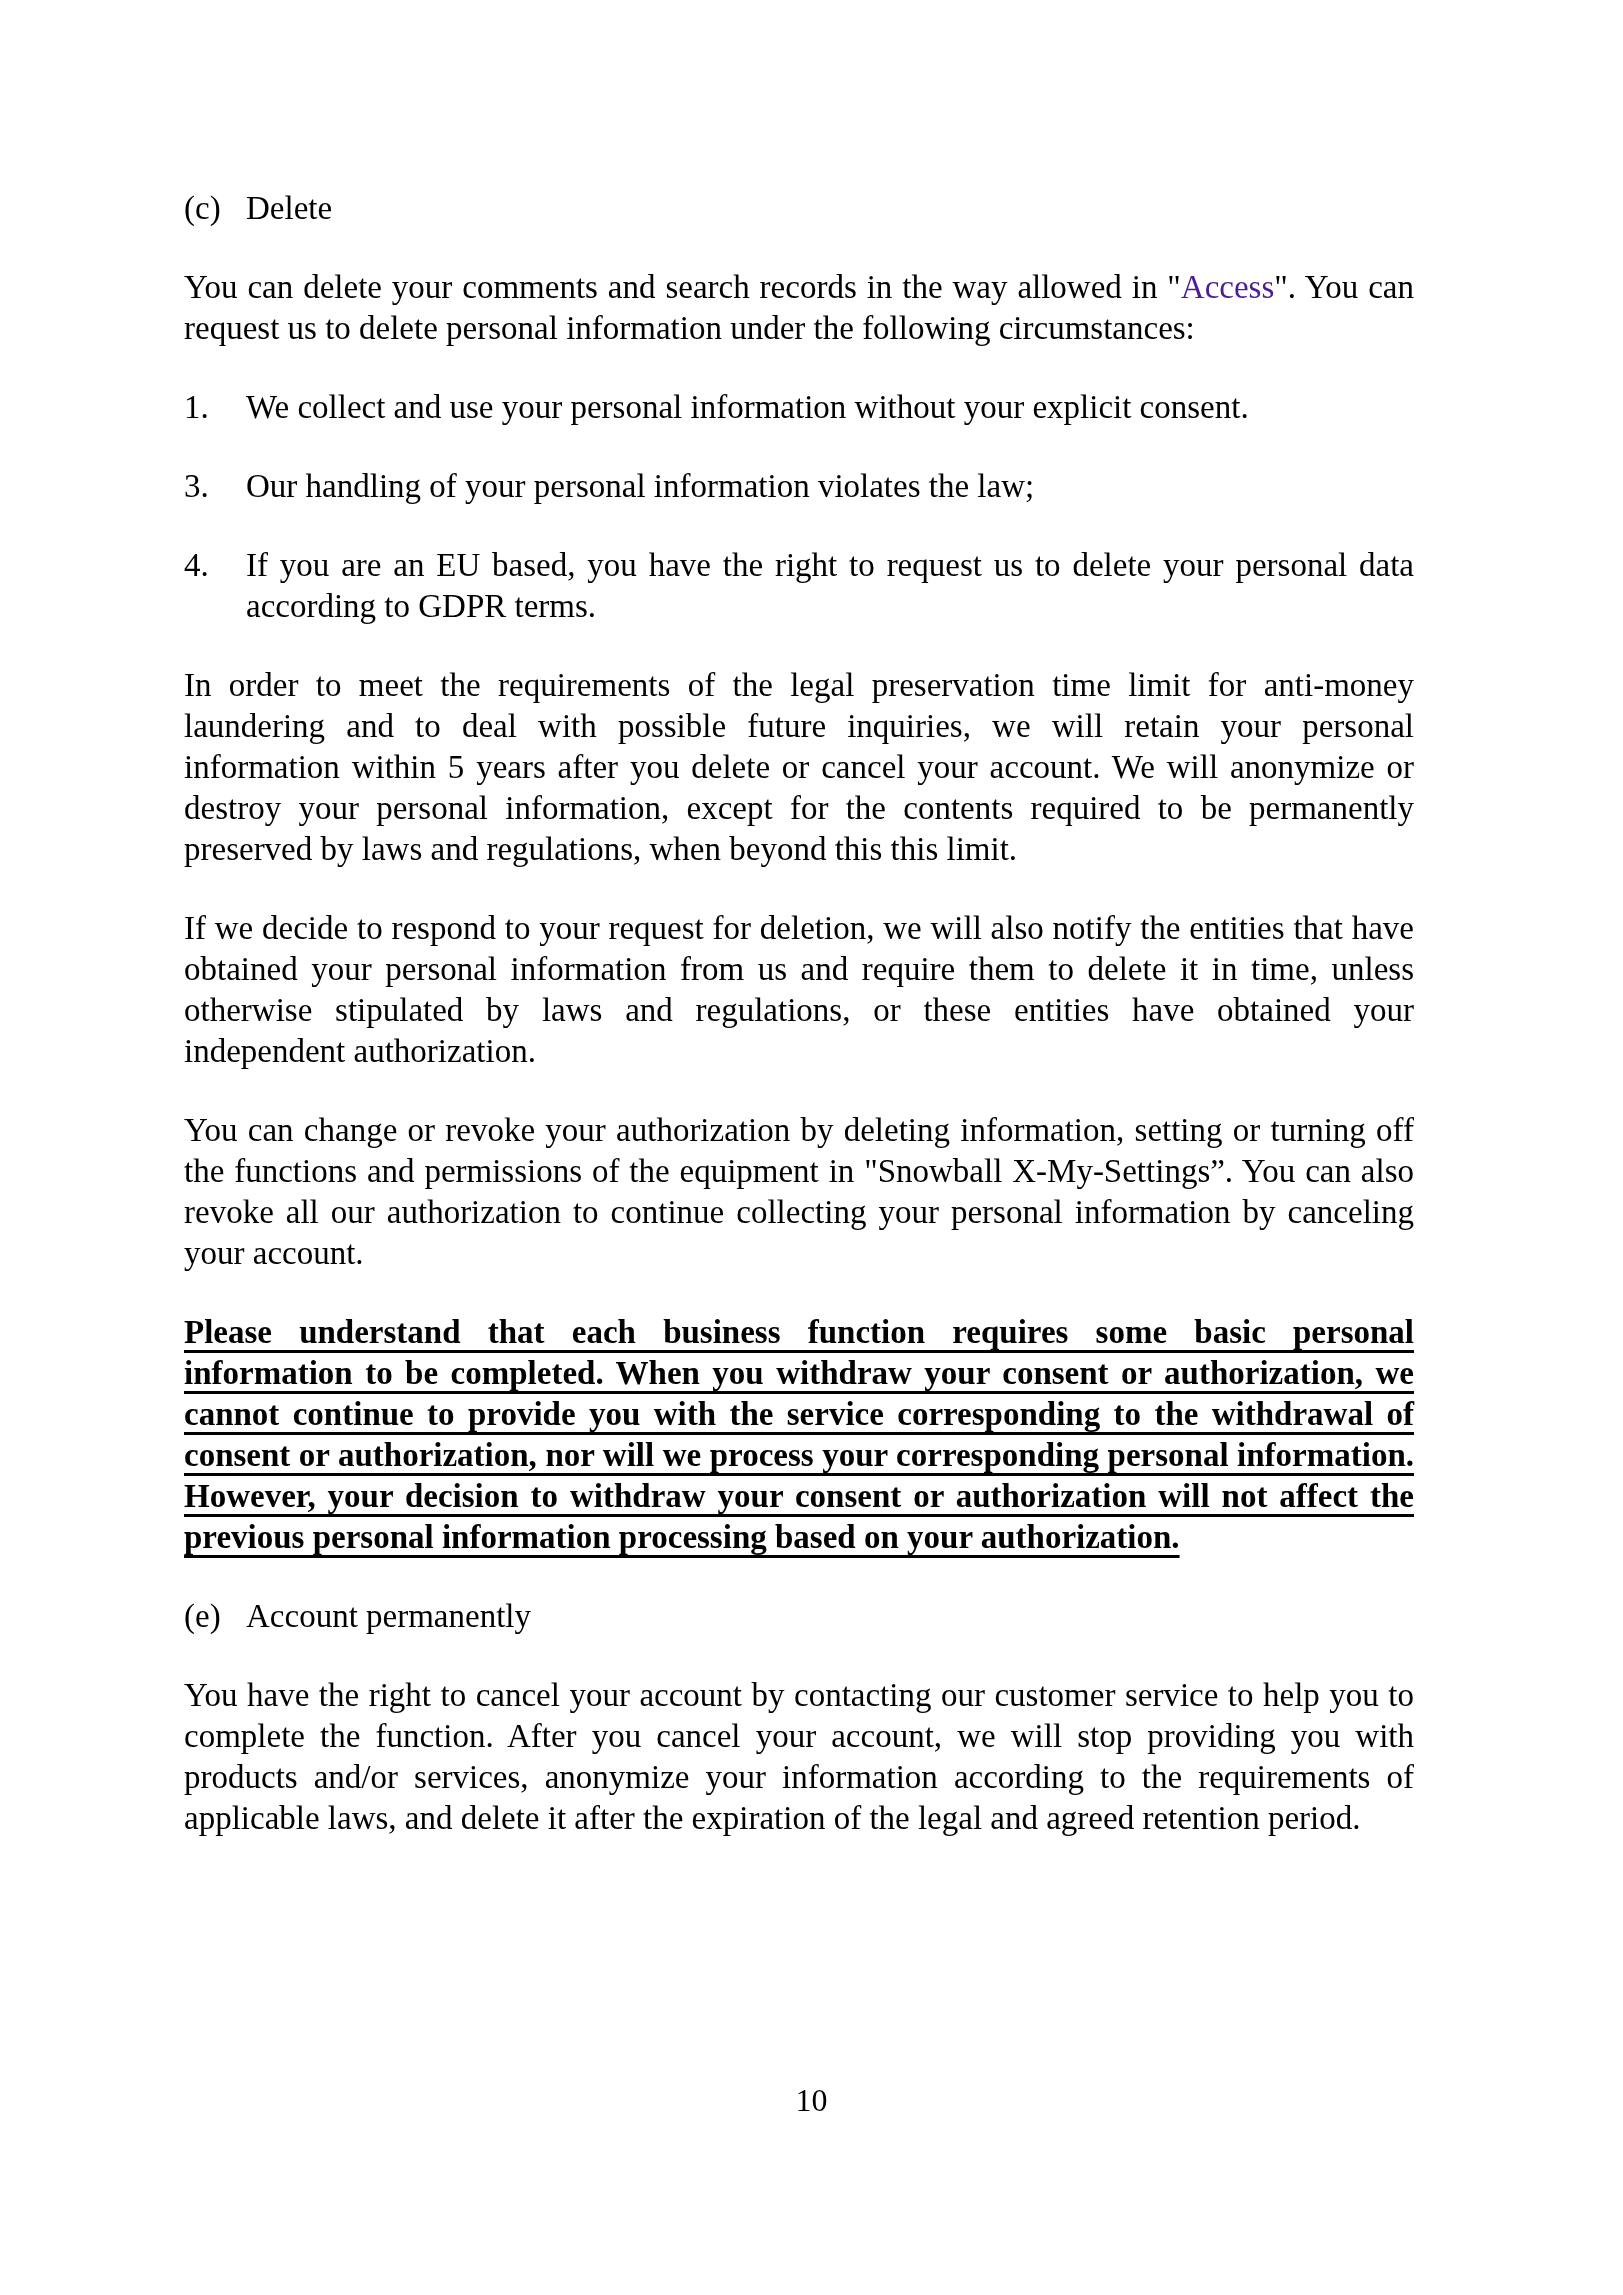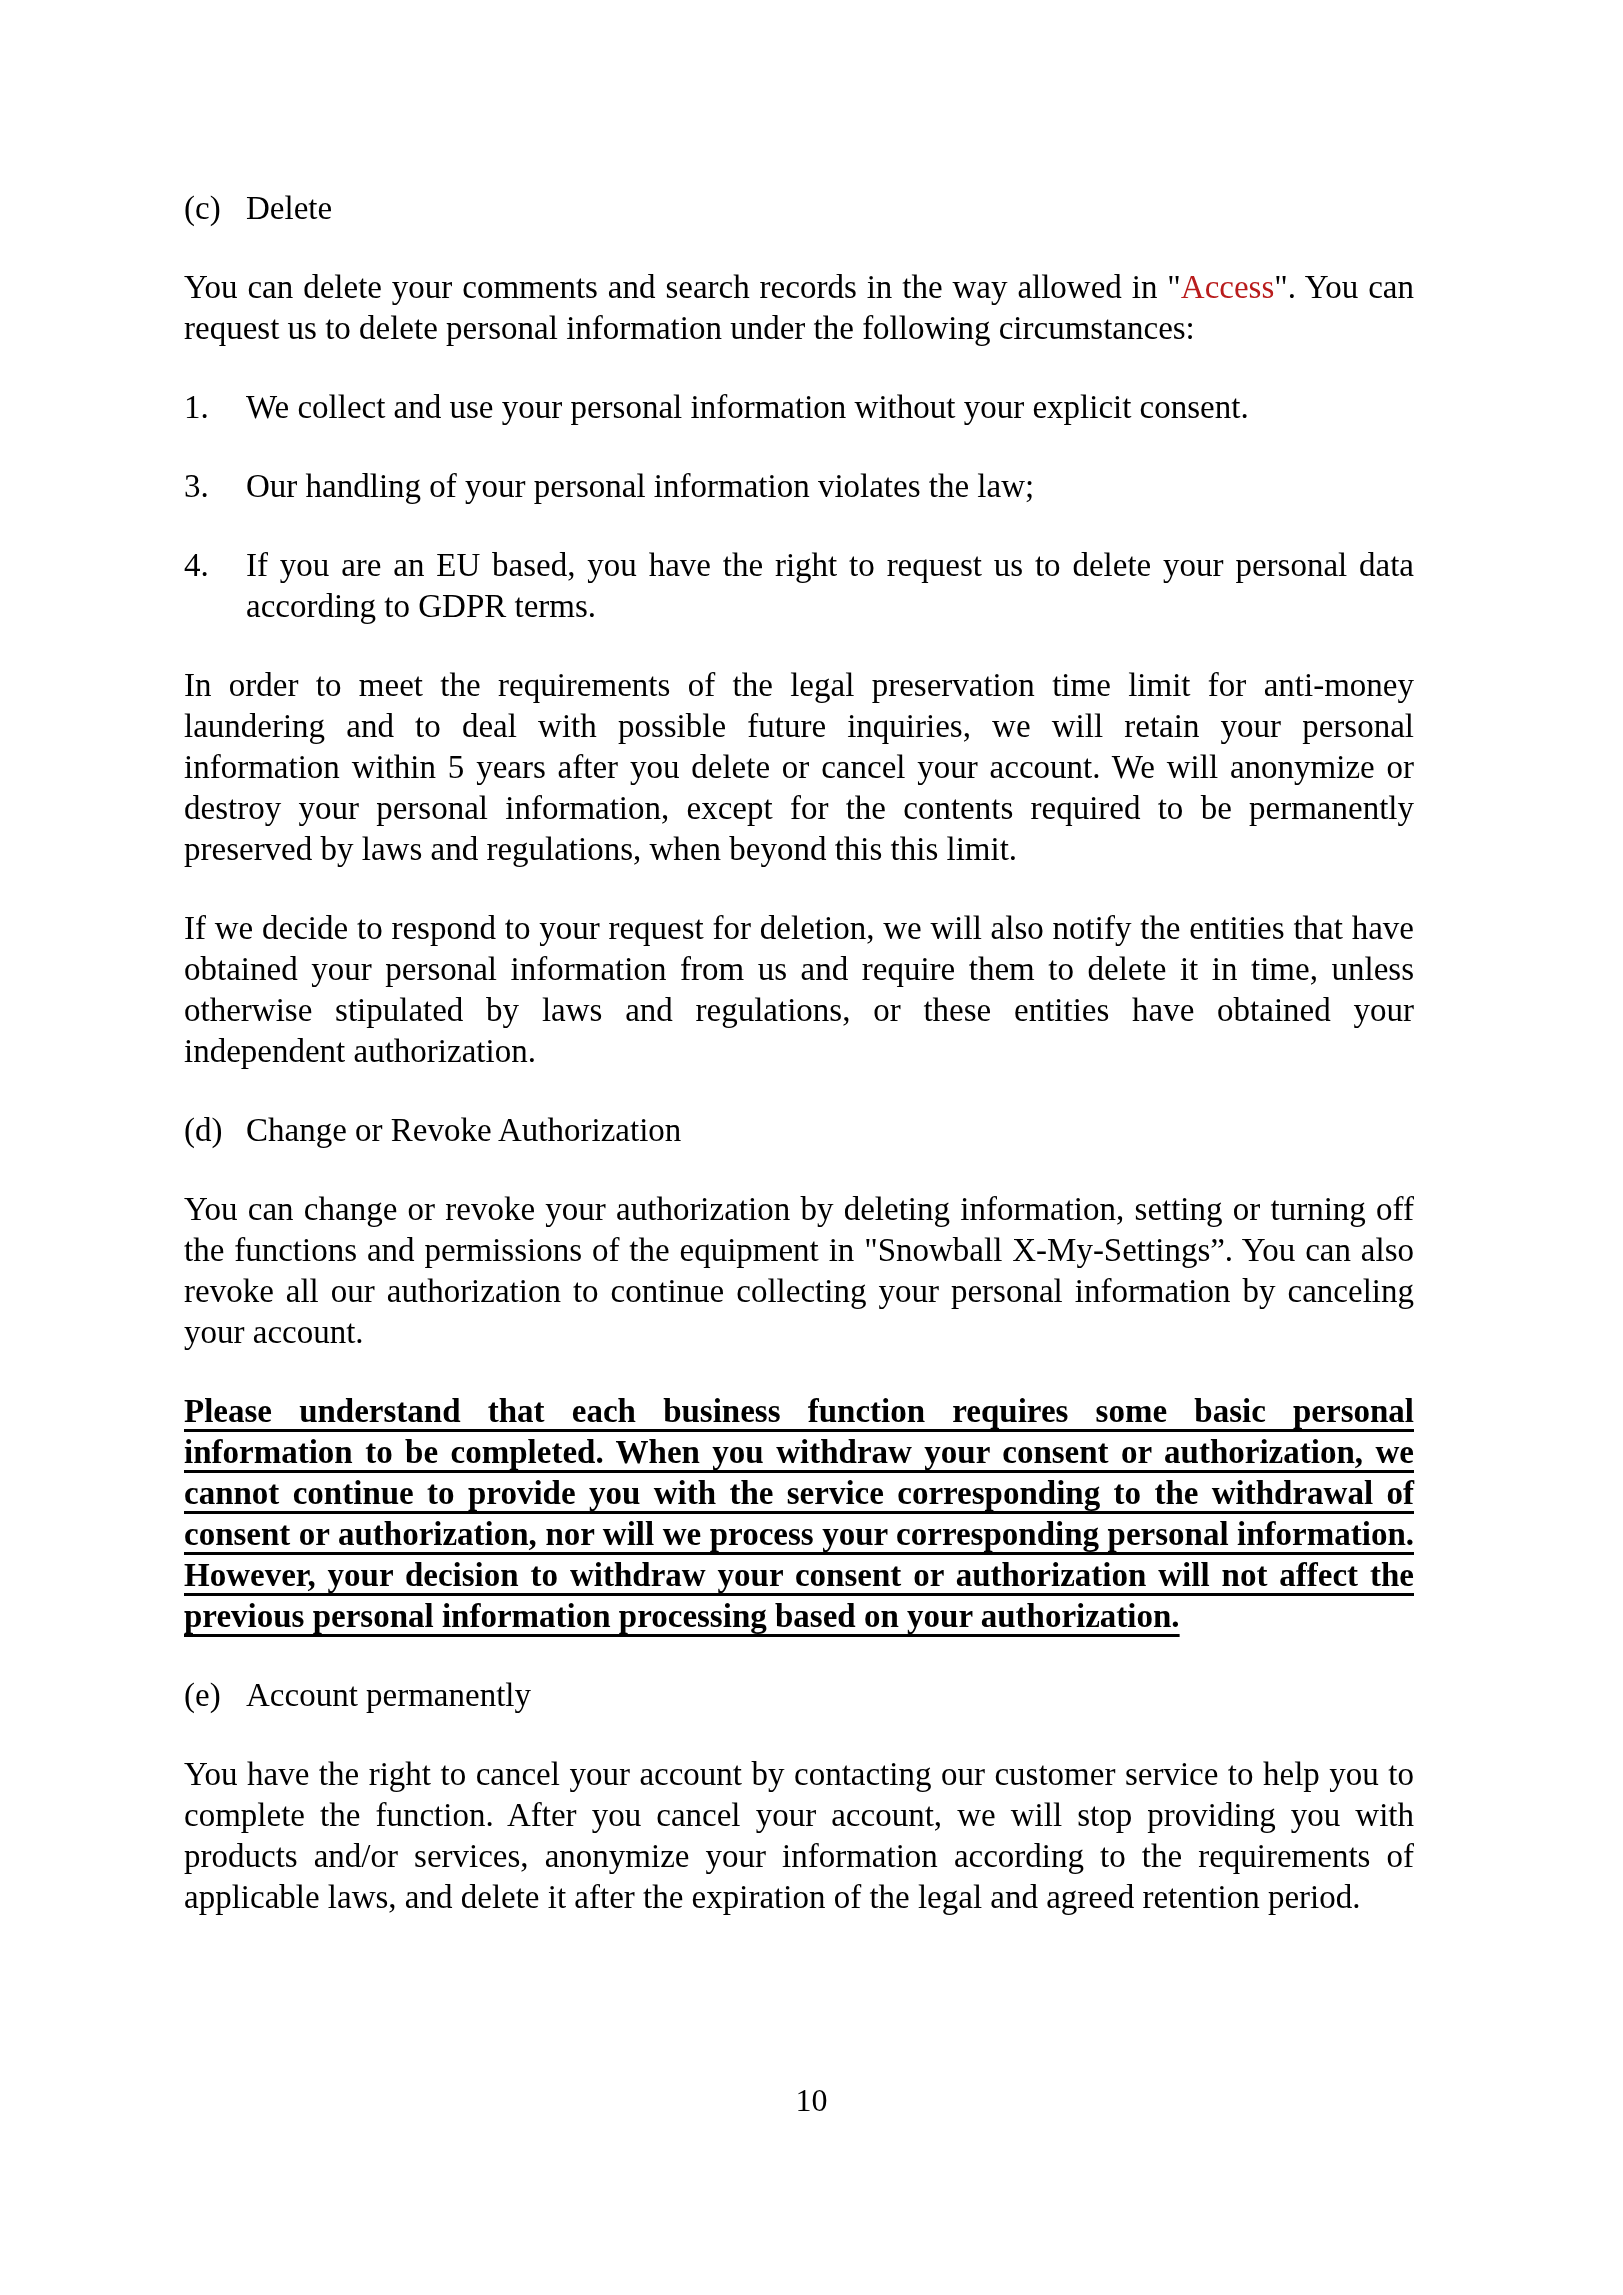--- a/index.html
+++ b/index.html
@@ -61,34 +61,33 @@
   }
 </style>
 </head>
 <body>
 
 <div class="page">
   <div class="content">
 
     <p class="hang heading"><span class="marker">(c)</span><span>Delete</span></p>
 
-    <p><span>You can delete your comments and search records in the way allowed in "</span><span class="link" style="color: #b91c1c;">Access</span><span>". You can request us to delete personal information under the following circumstances:</span></p>
+    <p><span>You can delete your comments and search records in the way allowed in "</span><span class="link" style="color: #4c1d95;">Access</span><span>". You can request us to delete personal information under the following circumstances:</span></p>
 
     <p class="hang"><span class="marker">1.</span><span>We collect and use your personal information without your explicit consent.</span></p>
 
 
     <p class="hang"><span class="marker">3.</span><span>Our handling of your personal information violates the law;</span></p>
 
     <p class="hang"><span class="marker">4.</span><span>If you are an EU based, you have the right to request us to delete your personal data according to GDPR terms.</span></p>
 
     <p>In order to meet the requirements of the legal preservation time limit for anti-money laundering and to deal with possible future inquiries, we will retain your personal information within 5 years after you delete or cancel your account. We will anonymize or destroy your personal information, except for the contents required to be permanently preserved by laws and regulations, when beyond this this limit.</p>
 
     <p>If we decide to respond to your request for deletion, we will also notify the entities that have obtained your personal information from us and require them to delete it in time, unless otherwise stipulated by laws and regulations, or these entities have obtained your independent authorization.</p>
 
-    <p class="hang heading"><span class="marker">(d)</span><span>Change or Revoke Authorization</span></p>
 
     <p>You can change or revoke your authorization by deleting information, setting or turning off the functions and permissions of the equipment in "Snowball X-My-Settings”. You can also revoke all our authorization to continue collecting your personal information by canceling your account.</p>
 
     <p class="bold-underline">Please understand that each business function requires some basic personal information to be completed. When you withdraw your consent or authorization, we cannot continue to provide you with the service corresponding to the withdrawal of consent or authorization, nor will we process your corresponding personal information. However, your decision to withdraw your consent or authorization will not affect the previous personal information processing based on your authorization.</p>
 
     <p class="hang heading"><span class="marker">(e)</span><span>Account permanently</span></p>
 
     <p>You have the right to cancel your account by contacting our customer service to help you to complete the function. After you cancel your account, we will stop providing you with products and/or services, anonymize your information according to the requirements of applicable laws, and delete it after the expiration of the legal and agreed retention period.</p>
 
   </div>

